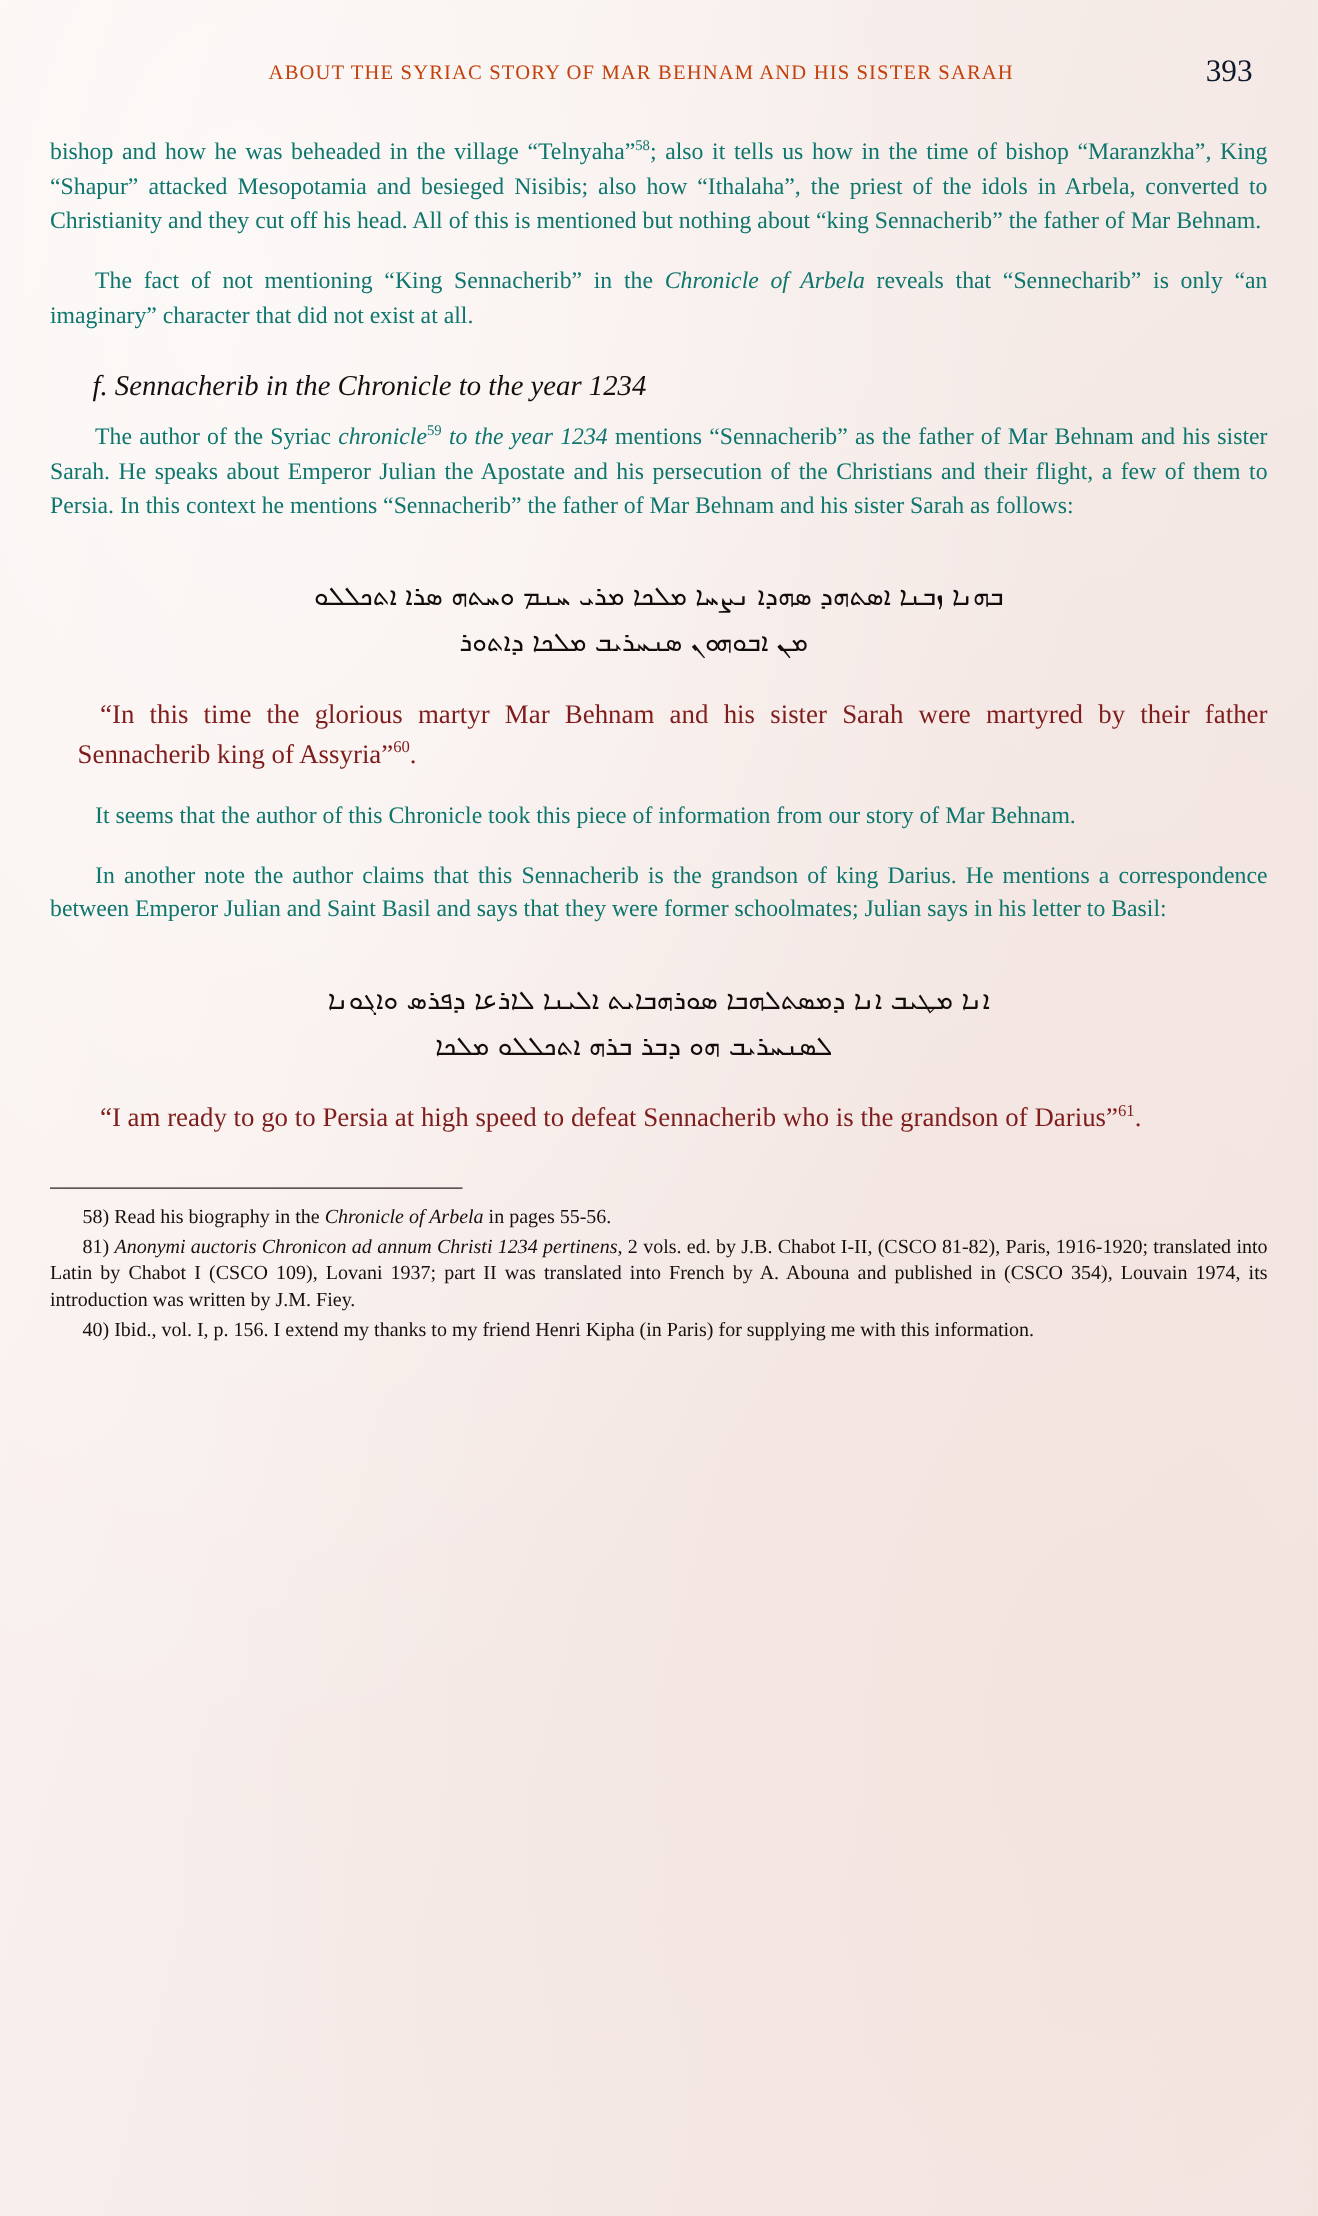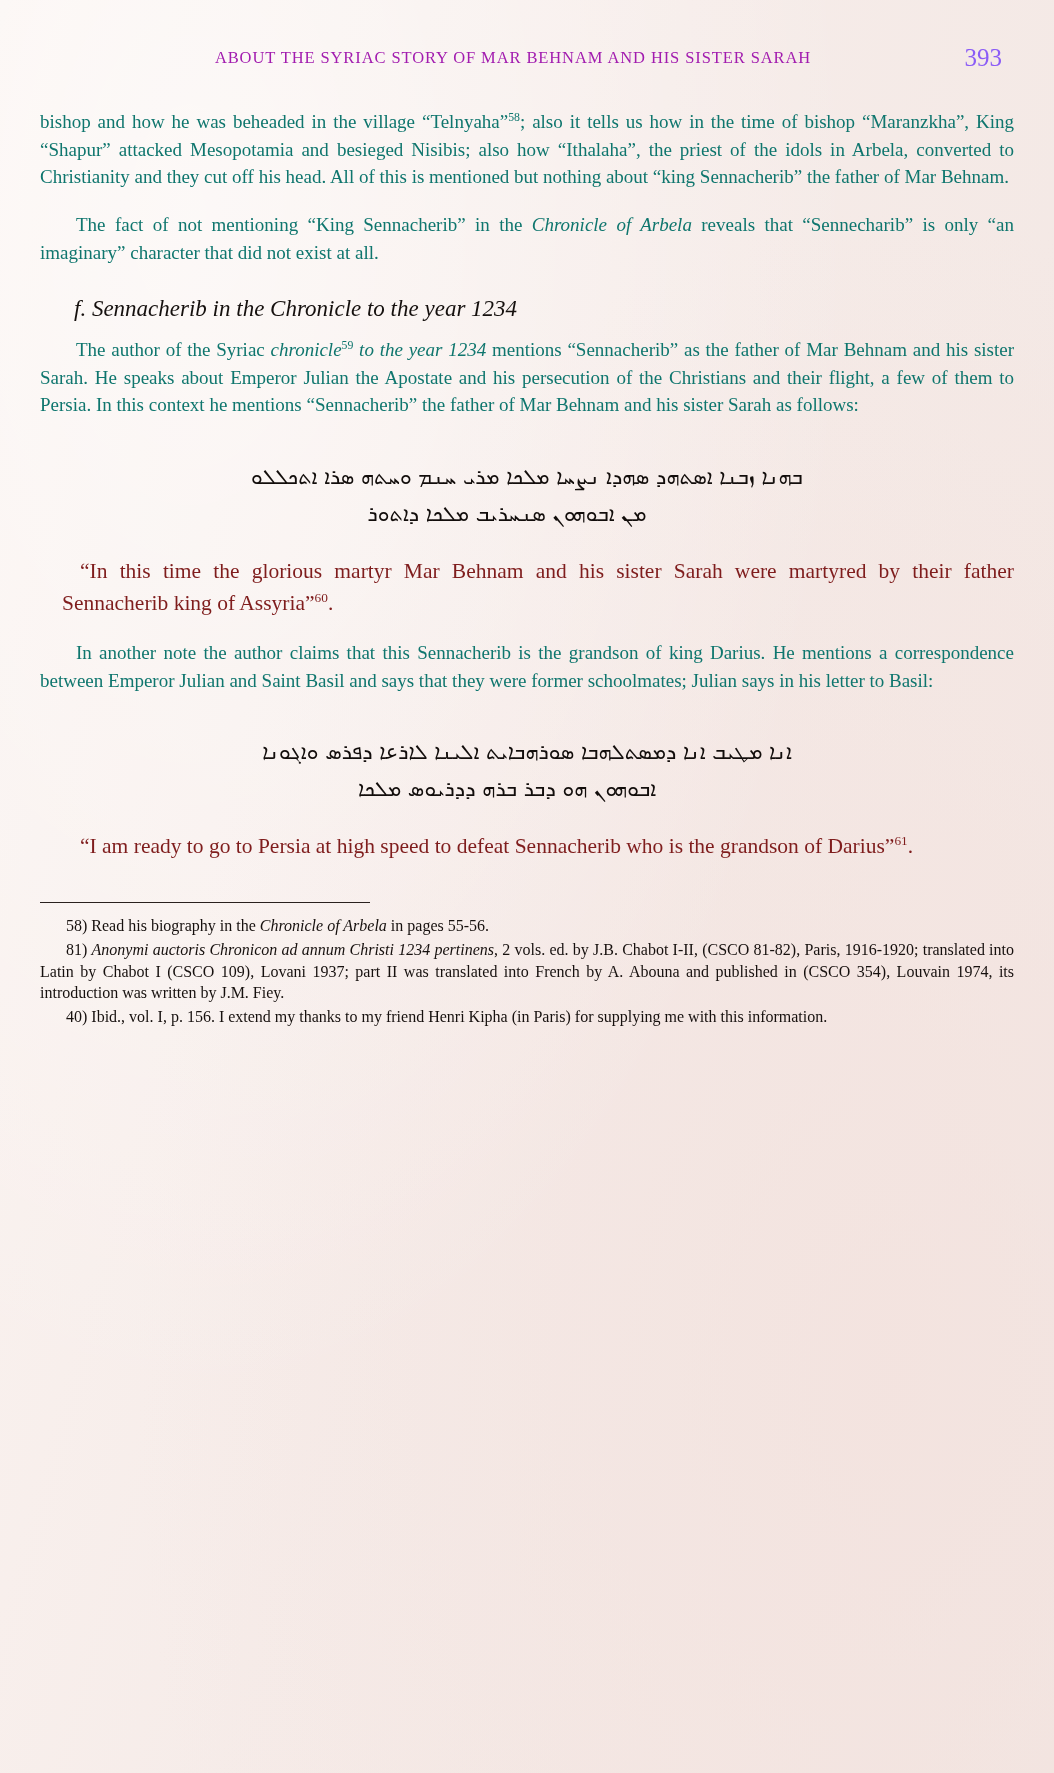--- a/index.html
+++ b/index.html
@@ -43,30 +43,30 @@
     justify-content: center;
     position: relative;
     margin-top: 48px;
     height: 26px;
   }
   .runhead-title {
     font-size: 16.5px;
     letter-spacing: 0.9px;
     font-variant: small-caps;
     text-transform: uppercase;
-    color: #a21caf;
+    color: #c2410c;
     white-space: nowrap;
     transform: translateX(-14px);
   }
   .runhead-page {
     position: absolute;
     right: 12px;
     top: -4px;
     font-size: 25px;
-    color: #8b5cf6;
+    color: #0f172a;
   }
 
   .body-text {
     margin-top: 34px;
   }
   p.para {
     font-size: 19px;
     line-height: 1.455;
     text-align: justify;
     margin: 0 0 20px 0;
@@ -158,26 +158,27 @@
 
       <p class="para indent"><span>The author of the Syriac </span><span class="it">chronicle</span><sup>59</sup><span class="it"> to the year 1234</span><span> mentions “Sennacherib” as the father of Mar Behnam and his sister Sarah. He speaks about Emperor Julian the Apostate and his persecution of the Christians and their flight, a few of them to Persia. In this context he mentions “Sennacherib” the father of Mar Behnam and his sister Sarah as follows:</span></p>
 
       <div class="syriac">
         <span class="line1">ܒܗܢܐ ܙܒܢܐ ܐܣܬܗܕ ܣܗܕܐ ܢܨܚܐ ܡܠܟܐ ܡܪܝ ܚܢܡ ܘܚܬܗ ܣܪܐ ܐܬܟܠܠܘ</span>
         <span class="line2">ܡܢ ܐܒܘܗܘܢ ܣܢܚܪܝܒ ܡܠܟܐ ܕܐܬܘܪ</span>
       </div>
 
       <p class="quote"><span>“In this time the glorious martyr Mar Behnam and his sister Sarah were martyred by their father Sennacherib king of Assyria”</span><sup>60</sup><span>.</span></p>
 
+      <p class="para indent">It seems that the author of this Chronicle took this piece of information from our story of Mar Behnam.</p>
 
       <p class="para indent">In another note the author claims that this Sennacherib is the grandson of king Darius. He mentions a correspondence between Emperor Julian and Saint Basil and says that they were former schoolmates; Julian says in his letter to Basil:</p>
 
       <div class="syriac">
         <span class="line1">ܐܢܐ ܡܛܝܒ ܐܢܐ ܕܡܣܬܠܗܒܐ ܣܘܪܗܒܐܝܬ ܐܠܝܢܐ ܠܐܪعܐ ܕܦܪܣ ܘܐܓܘܢܐ</span>
-        <span class="line2">ܐܒܘܗܘܢ ܗܘ ܕܒܪ ܒܪܗ ܕܕܪܝܘܣ ܡܠܟܐ</span>
+        <span class="line2">ܠܣܢܚܪܝܒ ܗܘ ܕܒܪ ܒܪܗ ܐܬܟܠܠܘ ܡܠܟܐ</span>
       </div>
 
       <p class="quote"><span>“I am ready to go to Persia at high speed to defeat Sennacherib who is the grandson of Darius”</span><sup>61</sup><span>.</span></p>
 
     </div>
 
     <div class="footnote-rule"></div>
 
     <div class="footnotes">
       <p><span>58) Read his biography in the </span><span class="it">Chronicle of Arbela</span><span> in pages 55-56.</span></p>

